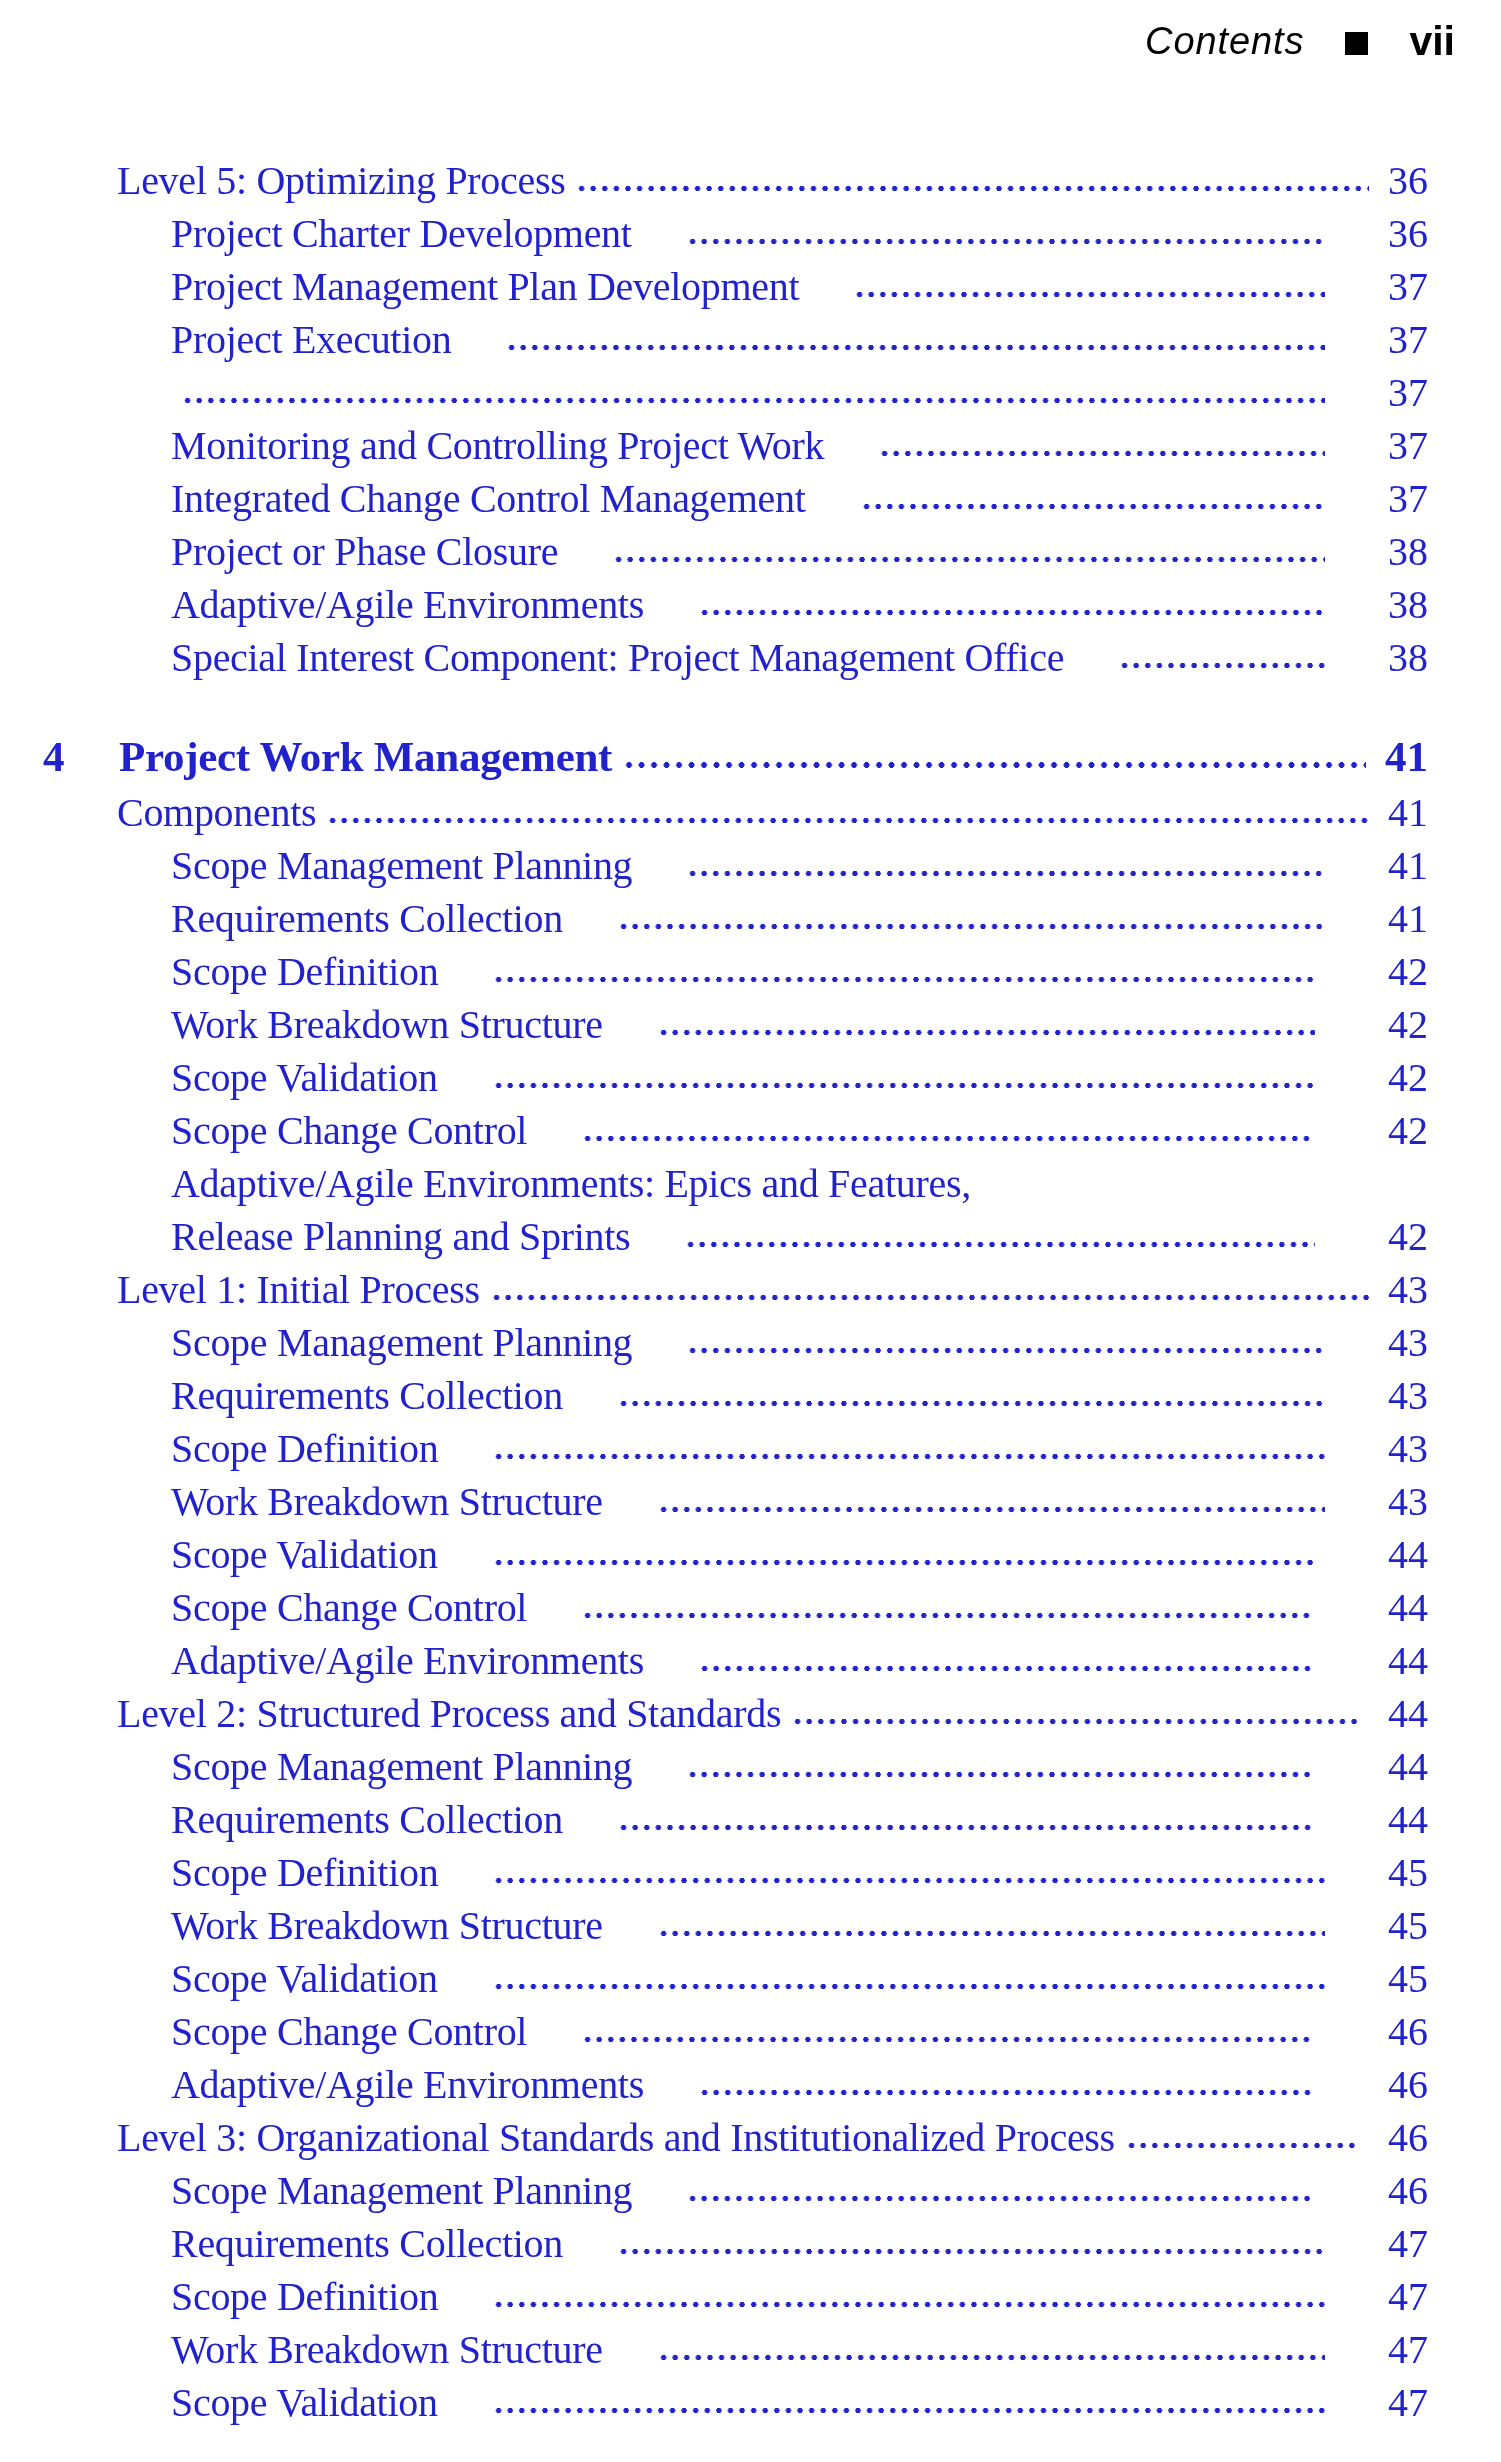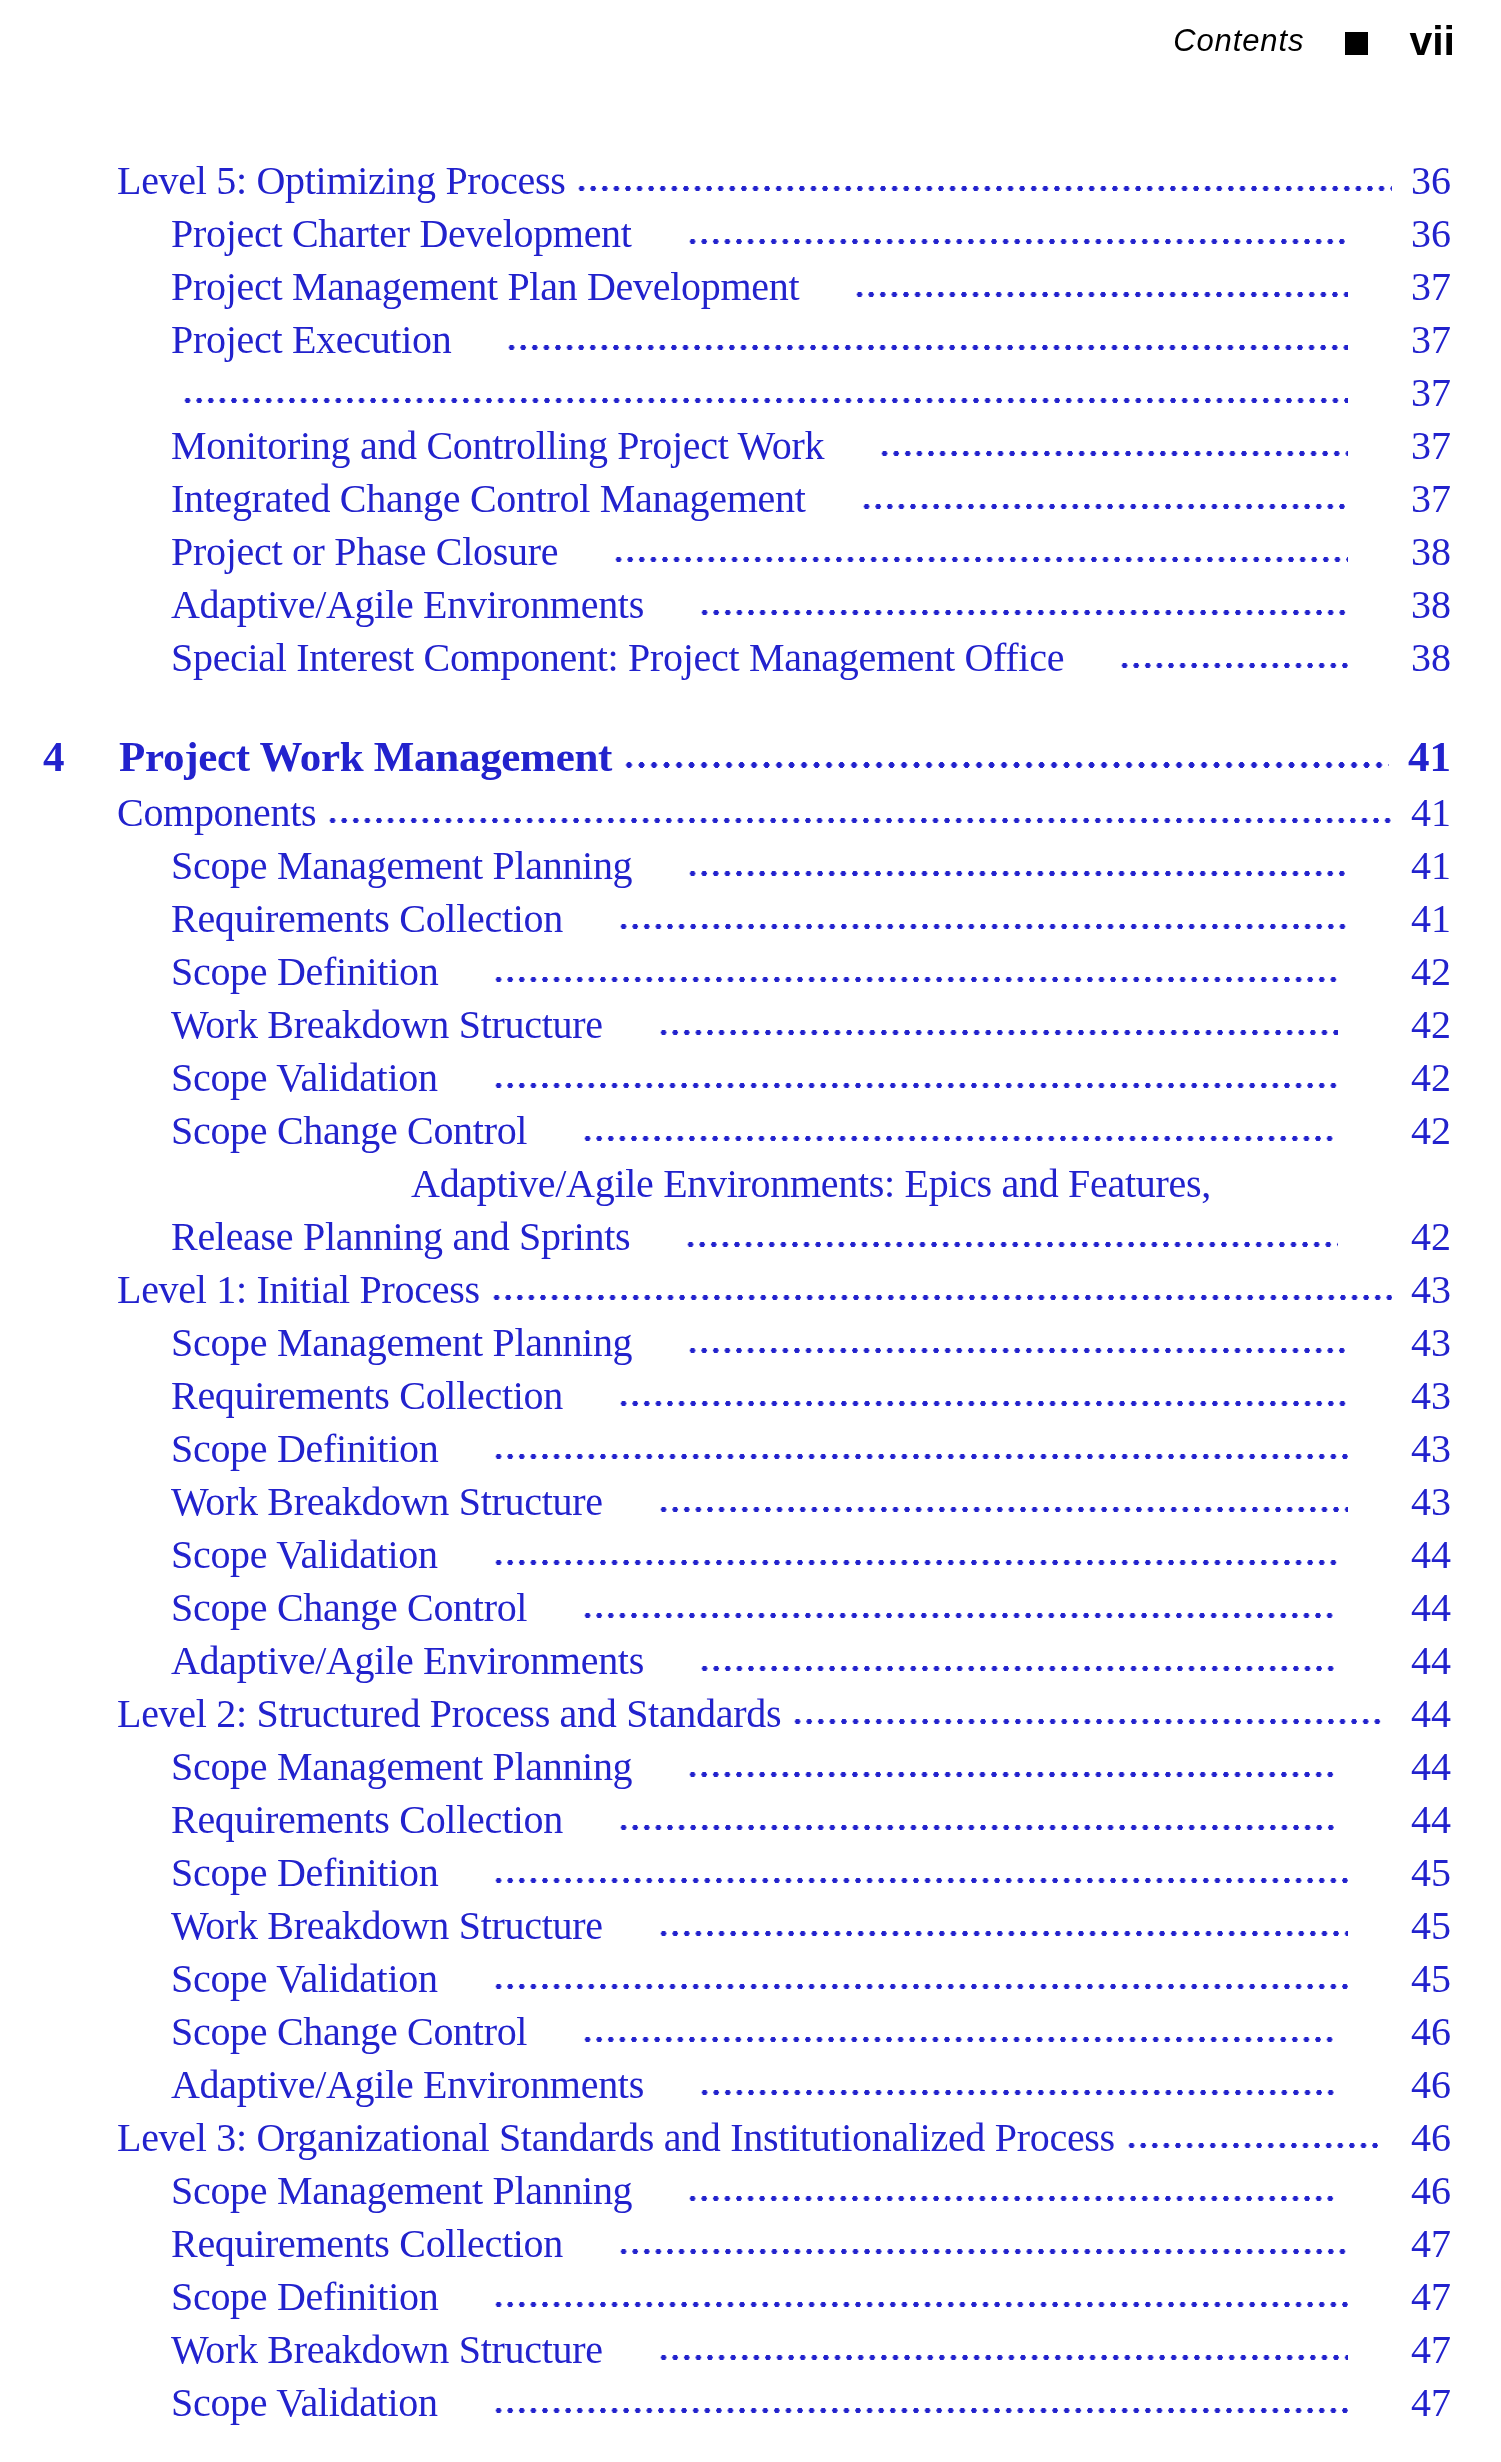--- a/index.html
+++ b/index.html
@@ -11,36 +11,36 @@
     font-family: "Liberation Serif", serif;
   }
   
   .pagehead {
     display: flex; justify-content: flex-end; align-items: center;
     padding: 14.3px 47px 0 0; height: 68px;
   }
   .head-title {
     font-family: "Liberation Sans", sans-serif;
     font-style: italic; font-weight: 400;
-    font-size: 31px; color: var(--black); letter-spacing: 0.9px;
+    font-size: 38px; color: var(--black); letter-spacing: 0.9px;
   }
   .sq {
     width: 23px; height: 23px; background: var(--black);
     margin: 5.3px 41px 0 41px; flex: 0 0 auto;
   }
   .head-page {
     font-family: "Liberation Sans", sans-serif;
     font-weight: 700; font-size: 41px; color: var(--black);
   }
   
   .toc { margin-top: 86px; color: var(--blue); }
   .row {
     display: flex; align-items: baseline;
-    height: 53px; padding-right: 51px;
-    font-size: 40px; line-height: 53px; color: var(--blue); justify-content: center;
+    height: 53px; padding-right: 74px;
+    font-size: 40px; line-height: 53px; color: var(--blue);
   }
   .row .lbl { white-space: nowrap; letter-spacing: -0.3px; }
   .leader {
     flex: 1 1 auto; height: 10.7px; min-width: 27px;
     margin: 0 4.5px 0 9px;
     background-image: radial-gradient(circle, var(--blue) 2.4px, rgba(0,0,0,0) 2.8px);
     background-size: 11.6px 10.7px;
     background-repeat: repeat-x;
     background-position: 1.8px bottom;
   }

